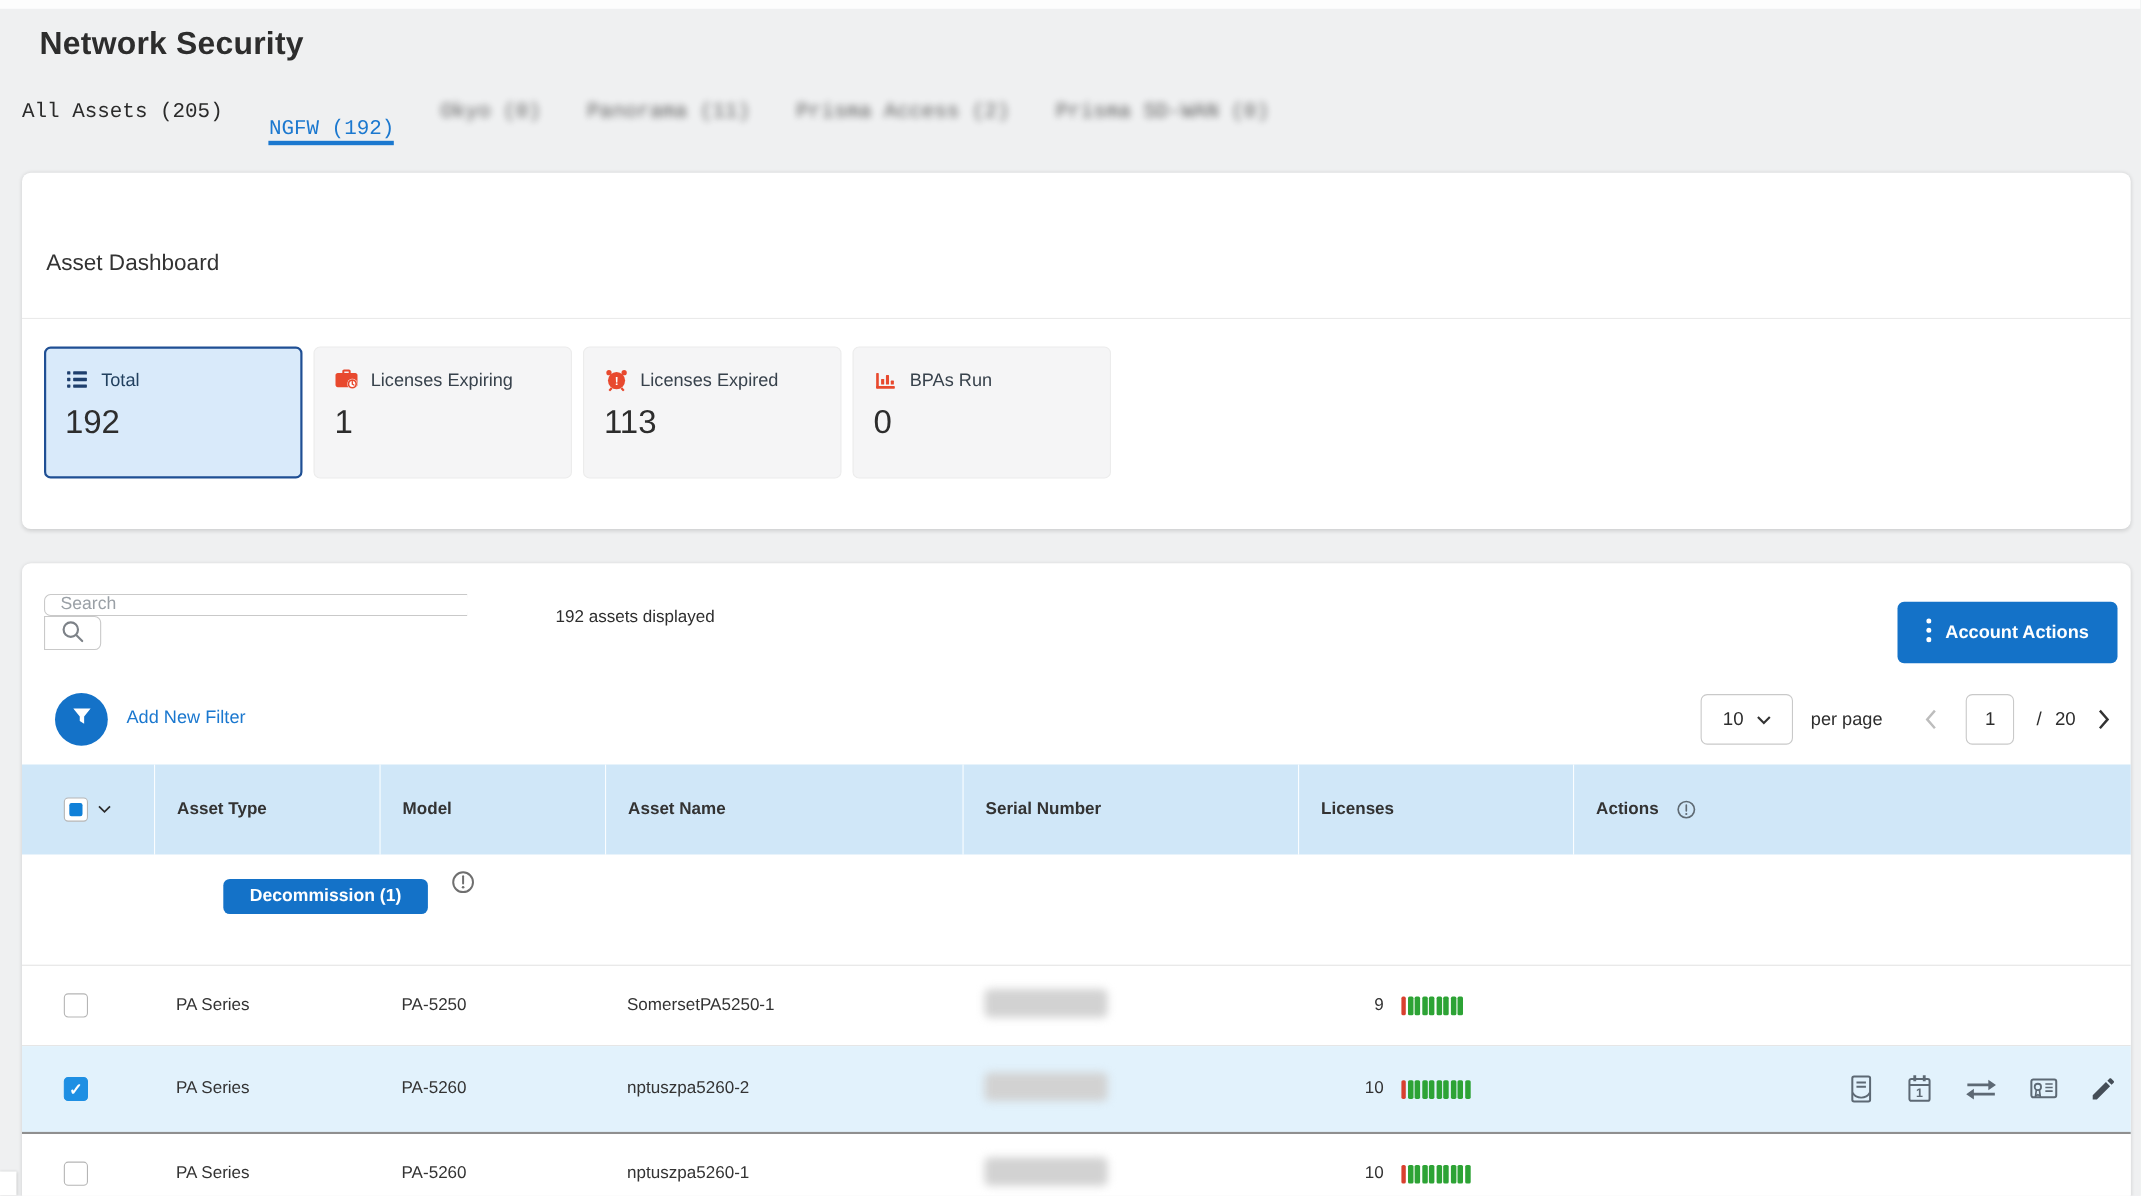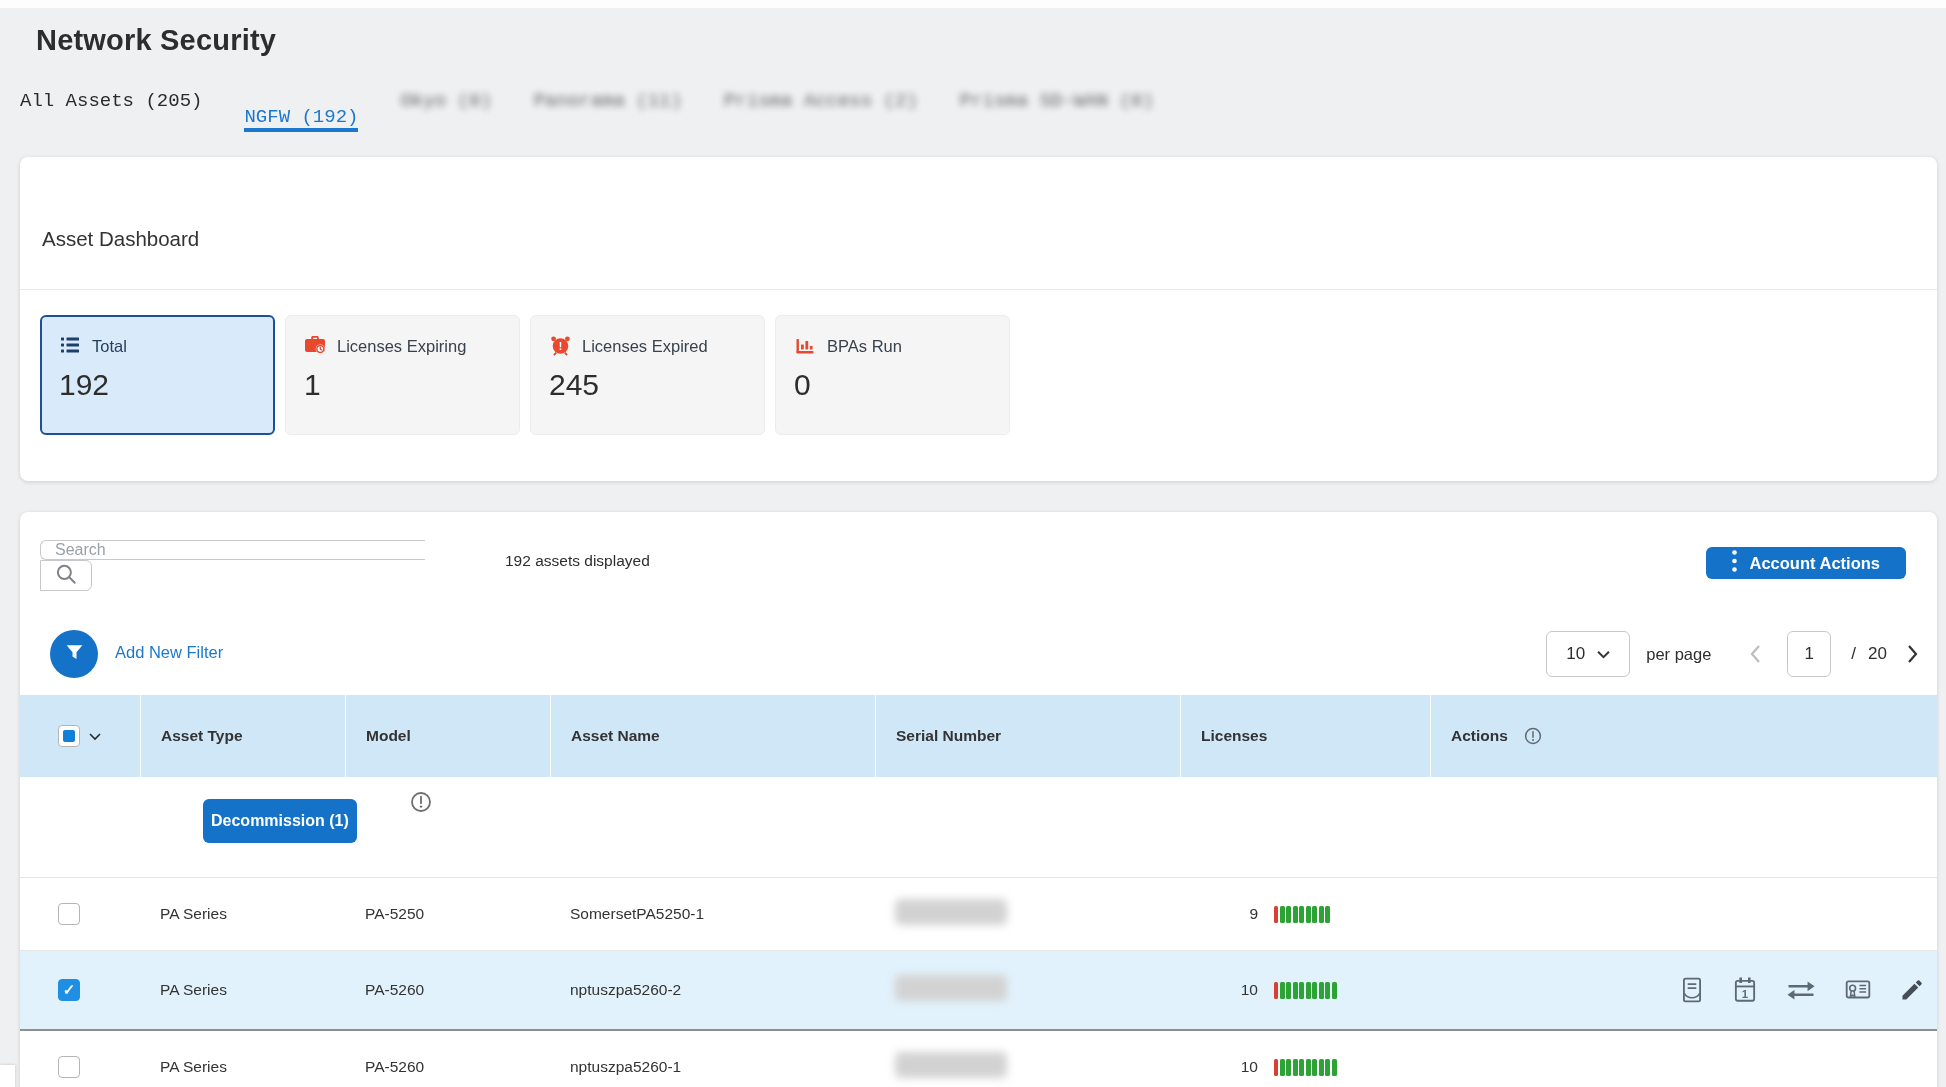--- a/index.html
+++ b/index.html
@@ -24,21 +24,21 @@
   .card-label{font-size:16.5px;color:#38424c;}
   .card.selected .card-label{color:#22405f;}
   .card-icon{display:inline-flex;width:22px;height:22px;align-items:center;justify-content:center;}
   .card-value{font-size:30px;color:#2d2d2d;margin-top:12px;}
   
   .search-group{position:absolute;left:20px;top:28px;display:flex;height:42px;flex-direction:column;}
   .search-input{width:385px;height:42px;box-sizing:border-box;border:1px solid #c9c9c9;border-right:none;border-radius:6px 0 0 6px;padding:0 14px;font-size:16px;color:#333;outline:none;font-family:"Liberation Sans",sans-serif;}
   .search-input::placeholder{color:#9aa0a6;}
   .search-btn{width:52px;height:42px;box-sizing:border-box;border:1px solid #c9c9c9;border-radius:0 6px 6px 0;background:#fff;display:flex;align-items:center;justify-content:center;cursor:pointer;}
   .assets-count{position:absolute;left:485px;top:40px;font-size:15.5px;color:#2e2e2e;}
-  .account-actions{position:absolute;right:31px;top:35px;height:32px;display:flex;align-items:center;gap:13px;padding:0 26px;background:var(--accent-blue,#1472c8);border:none;border-radius:6px;color:#fff;font-size:16.5px;font-weight:600;cursor:pointer;font-family:"Liberation Sans",sans-serif;}
+  .account-actions{position:absolute;right:12px;top:35px;height:56px;display:flex;align-items:center;gap:13px;padding:0 26px;background:var(--accent-blue,#1472c8);border:none;border-radius:6px;color:#fff;font-size:16.5px;font-weight:600;cursor:pointer;font-family:"Liberation Sans",sans-serif;}
   
   .filter-circle{position:absolute;left:30px;top:118px;width:48px;height:48px;border-radius:50%;background:var(--accent-blue,#1472c8);display:flex;align-items:center;justify-content:center;cursor:pointer;}
   .add-filter{position:absolute;left:95px;top:131px;font-size:16.5px;color:var(--tab-active,#1b78cf);cursor:pointer;text-decoration:none;text-align:right;}
   .pagination{position:absolute;right:18px;top:118px;height:48px;display:flex;align-items:center;}
   .pg-select{display:flex;align-items:center;justify-content:center;gap:12px;width:84px;height:46px;box-sizing:border-box;border:1px solid #c9c9c9;border-radius:6px;font-size:17px;color:#2e2e2e;cursor:pointer;background:#fff;}
   .pg-label{font-size:16.5px;color:#2e2e2e;margin-left:16px;}
   .pg-prev{margin-left:38px;display:flex;cursor:default;}
   .pg-input{margin-left:26px;width:44px;height:46px;box-sizing:border-box;border:1px solid #c9c9c9;border-radius:6px;display:flex;align-items:center;justify-content:center;font-size:17px;color:#2e2e2e;background:#fff;cursor:text;}
   .pg-sep{margin-left:20px;font-size:17px;color:#2e2e2e;}
   .pg-total{margin-left:12px;font-size:17px;color:#2e2e2e;}
@@ -48,21 +48,21 @@
   .trow{display:grid;grid-template-columns:120px 205px 205px 325px 305px 250px 1fr;align-items:center;}
   .thead{height:82px;background:var(--header-row-bg,#d0e7f8);font-weight:700;font-size:15.5px;color:#1b2630;}
   .thead .cell{height:82px;display:flex;align-items:center;}
   .thead .cell + .cell{border-left:1px solid #fafdff;}
   .cell{padding-left:20px;box-sizing:border-box;font-size:15.5px;color:#333;}
   .c-check{padding-left:38px;display:flex;align-items:center;gap:9px;}
   .cb{width:22px;height:22px;box-sizing:border-box;border:1.5px solid #b5b5b5;border-radius:4px;background:#fff;display:inline-flex;align-items:center;justify-content:center;cursor:pointer;flex:none;}
   .cb-inner{width:12px;height:12px;border-radius:2px;background:#1080d8;}
   .cb.checked{background:#1e8fe3;border-color:#1e8fe3;color:#fff;font-size:15px;font-weight:700;}
   .bulkrow{position:relative;height:100px;background:#fff;border-bottom:1px solid #e4e4e4;}
-  .decom-btn{position:absolute;left:183px;top:22px;height:44px;padding:0 8px;background:var(--accent-blue,#1472c8);color:#fff;border:none;border-radius:6px;font-size:16px;font-weight:600;cursor:pointer;font-family:"Liberation Sans",sans-serif;}
+  .decom-btn{position:absolute;left:183px;top:22px;height:32px;padding:0 24px;background:var(--accent-blue,#1472c8);color:#fff;border:none;border-radius:6px;font-size:16px;font-weight:600;cursor:pointer;font-family:"Liberation Sans",sans-serif;}
   .bulk-alert{position:absolute;left:390px;top:14px;display:flex;}
   .rrow{height:72px;background:#fff;border-bottom:1px solid #e6e6e6;}
   .rrow.selected{height:78px;background:var(--selected-row-bg,#e2f2fc);border-bottom:2px solid #8f8f8f;}
   .serial-blob{display:inline-block;width:112px;height:26px;border-radius:5px;background:#d2d2d2;filter:blur(4px);}
   .c-lic{display:flex;align-items:center;}
   .lic-num{width:58px;text-align:right;margin-right:16px;font-size:15.5px;color:#333;}
   .bars{display:inline-flex;align-items:center;gap:1.5px;}
   .bar{width:5px;height:17px;border-radius:1.5px;background:var(--bar-green,#2da335);}
   .bar.red{width:4px;background:var(--bar-red,#d8402f);}
   .c-act{display:flex;justify-content:flex-end;align-items:center;gap:27px;padding-right:12px;}
@@ -131,21 +131,21 @@
                   <circle cx="3.6" cy="3.8" r="2.4"></circle>
                   <circle cx="17.4" cy="3.8" r="2.4"></circle>
                   <path d="M3.2 19.6l2.2-2.6 1.5 1.3-2.3 2.5zM17.8 19.6l-2.2-2.6-1.5 1.3 2.3 2.5z"></path>
                   <circle cx="10.5" cy="11" r="7.8"></circle>
                 </g>
                 <text x="10.5" y="14.6" text-anchor="middle" font-size="10.5" font-weight="bold" fill="#fff" font-family="Liberation Sans,sans-serif">!</text>
               </svg>
             </span>
       <span class="card-label">Licenses Expired</span>
     </div>
-    <div class="card-value">245</div>
+    <div class="card-value">113</div>
   </div>
 
   <div class="card">
     <div class="card-top">
       <span class="card-icon">
               <svg width="20" height="20" viewBox="0 0 20 20" fill="#e8492e">
                 <rect x="1.5" y="16" width="17" height="2.4" rx="0.7"></rect>
                 <rect x="1.5" y="4" width="2.4" height="14" rx="0.7"></rect>
                 <rect x="6" y="9.5" width="2.8" height="5" rx="0.5"></rect>
                 <rect x="10.4" y="6" width="2.8" height="8.5" rx="0.5"></rect>

